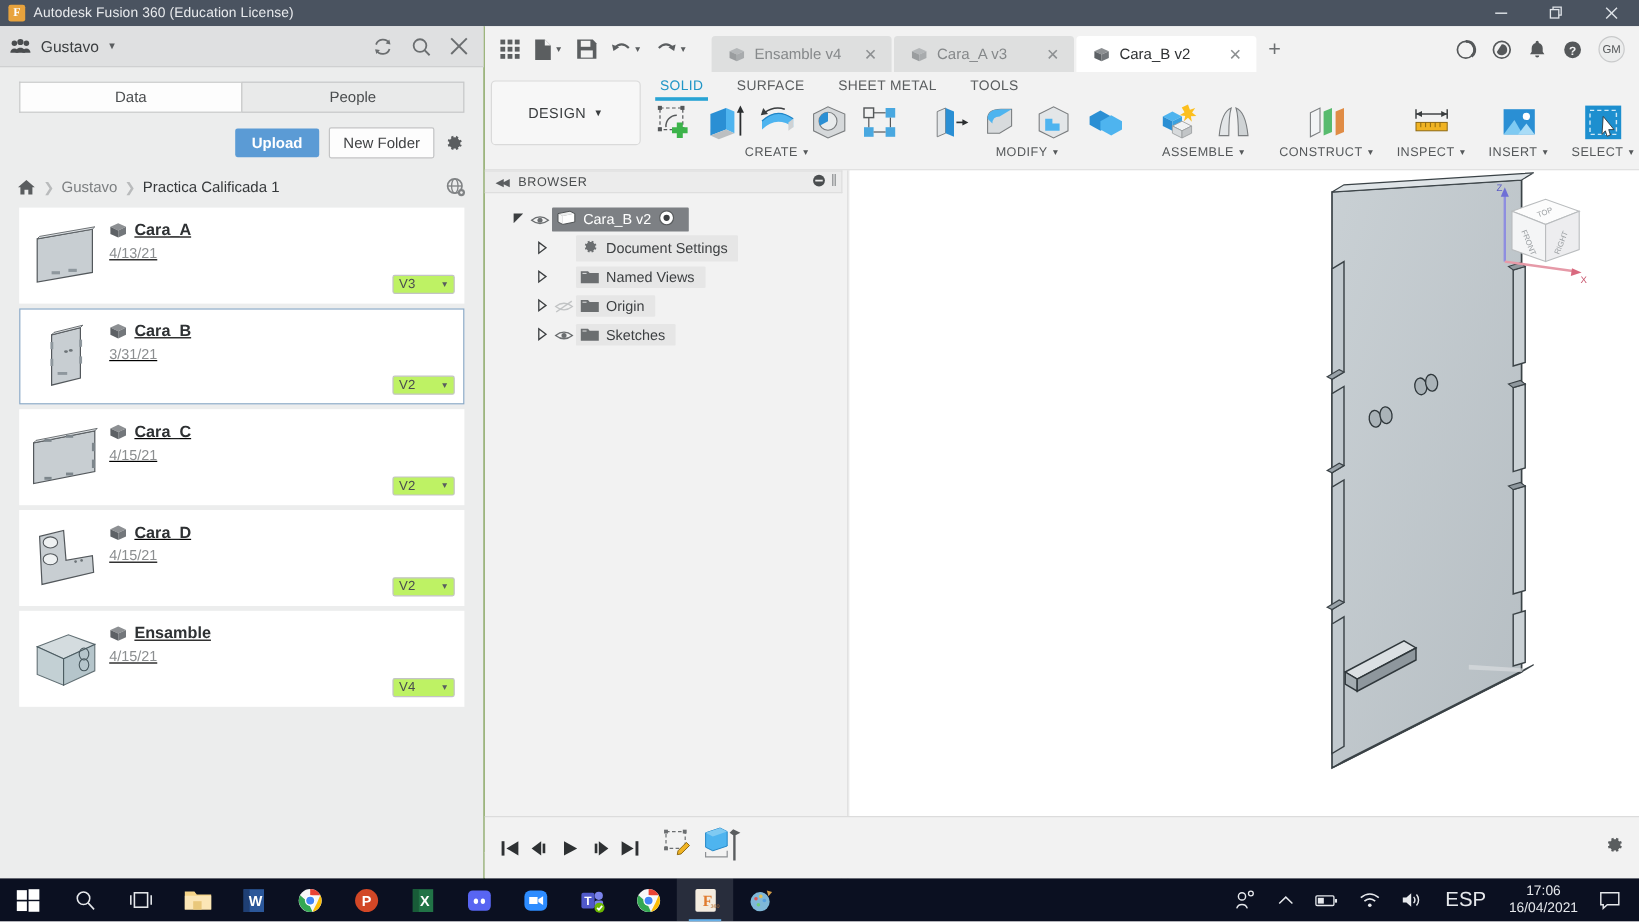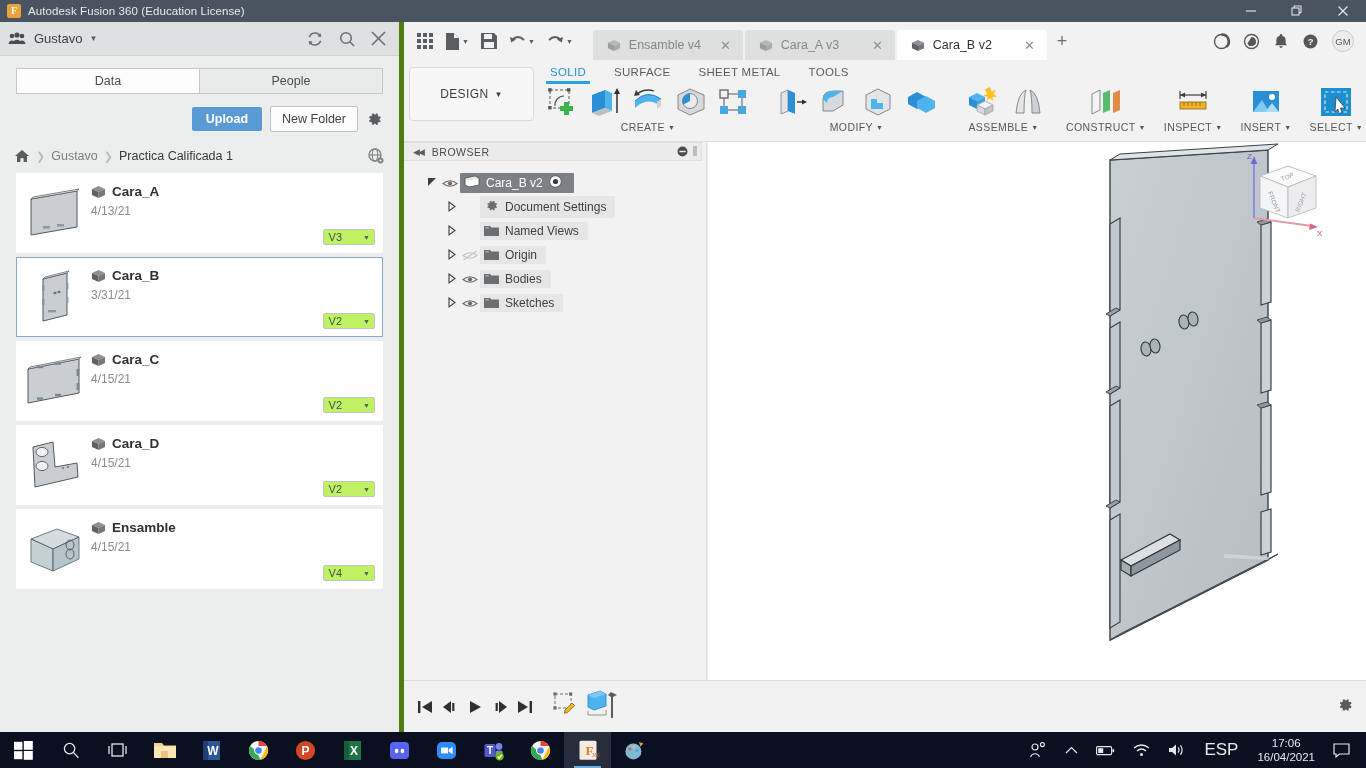--- a/index.html
+++ b/index.html
@@ -25,21 +25,21 @@
   .tb-spacer { flex: 1; }
   .winbtn {
     width: 46px; height: 22px; display: flex; align-items: center; justify-content: center;
     color: #dfe3e8;
   }
   .winbtn svg { display: block; }
 
   
   .datapanel {
     position: absolute; left: 0; top: 22px; width: 404px; height: 718px;
-    background: #eceded; border-right: 5px solid #4d7c0f;
+    background: #eceded; border-right: 1px solid #4d7c0f;
   }
   .dp-head {
     height: 34px; background: #dfe0e1; display: flex; align-items: center;
     padding: 0 8px; border-bottom: 1px solid #cfd0d1;
   }
   .dp-users-icon { width: 18px; height: 14px; margin-right: 8px; position: relative; }
   .dp-user-name { font-size: 13px; color: #3c3f41; }
   .dp-caret { margin-left: 7px; font-size: 8px; color: #5a5d5f; }
   .dp-head-actions { margin-left: auto; display: flex; align-items: center; gap: 14px; padding-right: 4px; }
   .ico-btn { color: #6b6e70; display: flex; align-items: center; justify-content: center; cursor: pointer; }
@@ -64,21 +64,21 @@
 
   .crumbs { display: flex; align-items: center; margin: 13px 14px 0 14px; height: 22px; gap: 6px; }
   .crumb { font-size: 12.5px; color: #7c7f81; }
   .crumb.cur { color: #35383a; }
   .crumb-sep { color: #b9bbbc; font-size: 11px; }
   .crumbs-right { margin-left: auto; color: #7c7f81; }
 
   .filelist { margin: 6px 16px 0 16px; }
   .filecard {
     position: relative; height: 80px; background: #fff; margin-bottom: 4px;
-    border: 1px solid transparent; display: flex; cursor: pointer;
+    border: 1px solid transparent; display: flex; cursor: pointer; text-decoration: underline;
   }
   .filecard.sel { border: 1px solid #8aa9c6; }
   .fc-thumb { width: 74px; display: flex; align-items: center; justify-content: center; }
   .fc-body { flex: 1; padding-top: 10px; }
   .fc-name-row { display: flex; align-items: center; gap: 7px; }
   .fc-name { font-size: 13.5px; color: #2e3133; font-weight: bold; }
   .fc-date { font-size: 12px; color: #8b8e90; margin-top: 5px; }
   .fc-ver {
     position: absolute; right: 7px; bottom: 7px; border: 1px solid #c3c4c5;
     background: #bef264; font-size: 11px; color: #4a4d4f; padding: 1px 4px 1px 5px;
@@ -899,42 +899,20 @@
               <span class="t-folder">
                 <svg width="15" height="12" viewBox="0 0 15 12">
                     <path fill="#6b6e70" d="M0 1h6l1.4 1.6H15V11H0z"></path>
                     <rect x="1.4" y="2.4" width="3.4" height=".9" fill="#d8d9da"></rect>
                   </svg>
               </span>
               <span>Origin</span>
             </span>
           </div>
 
-          <div class="tnode" style="padding-left:40px">
-            <span class="tarrow">
-              <svg width="10" height="11" viewBox="0 0 10 11">
-                  <polygon points="2,1 8,5.5 2,10" fill="none" stroke="#3c3f41" stroke-width="1.1"></polygon>
-                </svg>
-            </span>
-            <span class="teye">
-              <svg width="16" height="11" viewBox="0 0 16 11">
-                  <path d="M1 5.5 Q8 0 15 5.5 Q8 11 1 5.5z" fill="none" stroke="currentColor" stroke-width="1.1"></path>
-                  <circle cx="8" cy="5.5" r="2.1" fill="currentColor"></circle>
-                </svg>
-            </span>
-            <span class="tlabelwrap">
-              <span class="t-folder">
-                <svg width="15" height="12" viewBox="0 0 15 12">
-                    <path fill="#6b6e70" d="M0 1h6l1.4 1.6H15V11H0z"></path>
-                    <rect x="1.4" y="2.4" width="3.4" height=".9" fill="#d8d9da"></rect>
-                  </svg>
-              </span>
-              <span>Bodies</span>
-            </span>
-          </div>
 
           <div class="tnode" style="padding-left:40px">
             <span class="tarrow">
               <svg width="10" height="11" viewBox="0 0 10 11">
                   <polygon points="2,1 8,5.5 2,10" fill="none" stroke="#3c3f41" stroke-width="1.1"></polygon>
                 </svg>
             </span>
             <span class="teye">
               <svg width="16" height="11" viewBox="0 0 16 11">
                   <path d="M1 5.5 Q8 0 15 5.5 Q8 11 1 5.5z" fill="none" stroke="currentColor" stroke-width="1.1"></path>

